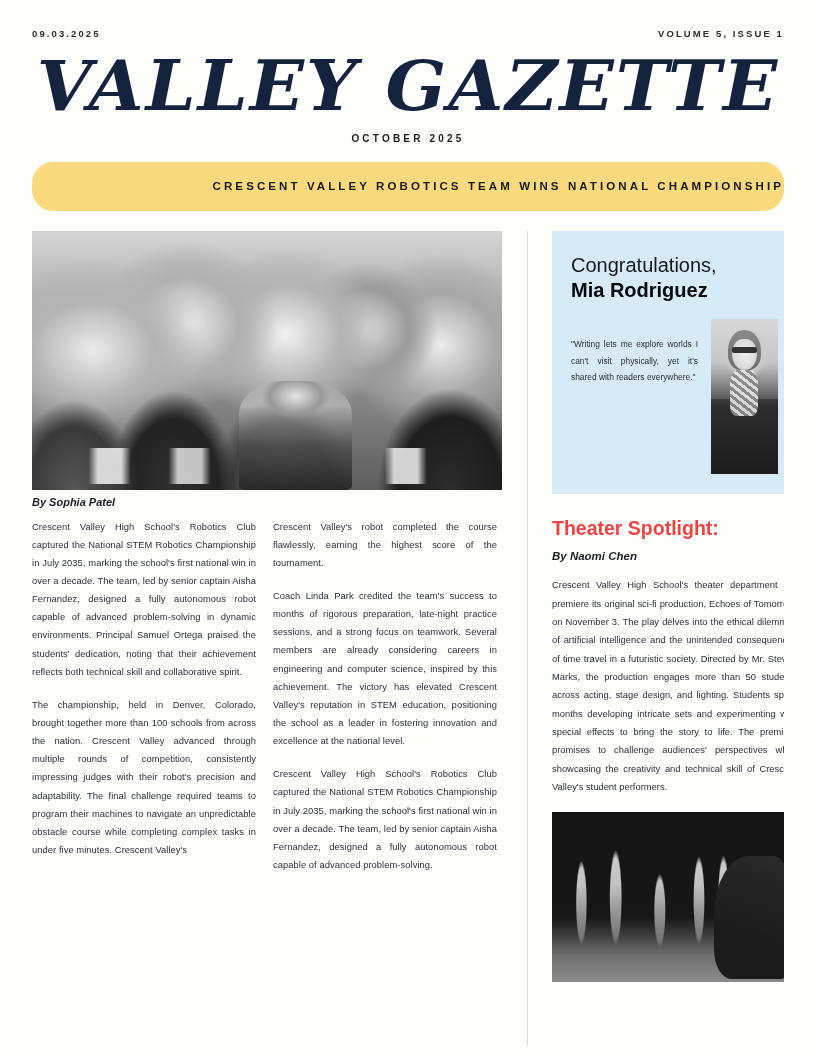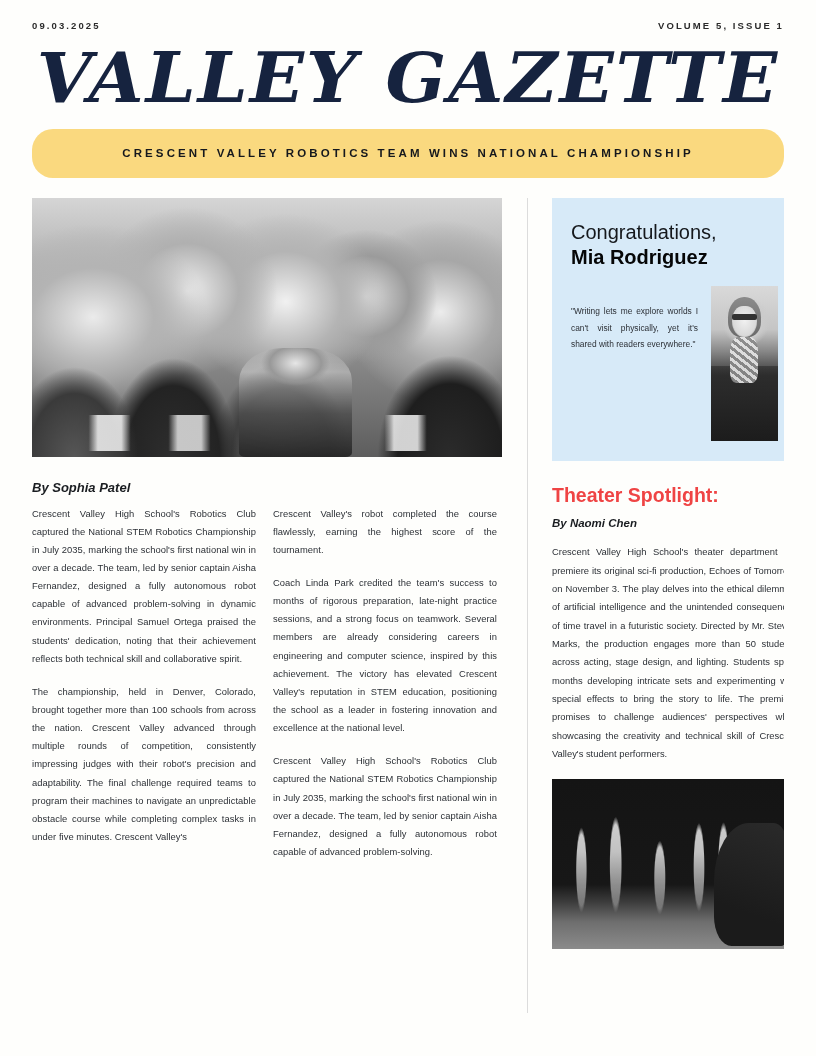--- a/index.html
+++ b/index.html
@@ -22,21 +22,21 @@
     padding: 0 32px;
     position: relative;
     overflow: hidden;
   }
 
   
   .meta-row {
     display: flex;
     justify-content: space-between;
     align-items: center;
-    padding-top: 20px;
+    padding-top: 28px;
     font-size: 9.5px;
     letter-spacing: 2.1px;
     font-weight: 600;
     color: #2b2b2b;
   }
 
   
   .masthead {
     text-align: center;
     margin-top: 14px;
@@ -60,21 +60,21 @@
     color: #1c1c1c;
   }
 
   
   .banner {
     margin-top: 18px;
     height: 49px;
     background: #fad97f;
     display: flex;
     align-items: center;
-    justify-content: center;
+    justify-content: flex-end;
     border-radius: 21px;
   }
   .banner-text {
     font-size: 11.5px;
     letter-spacing: 3.1px;
     font-weight: 600;
     color: #15181d;
     text-align: center;
   }
 
@@ -165,22 +165,22 @@
     color: #111418;
   }
   .headline-l2 {
     font-size: 30px;
     font-weight: 700;
     line-height: 1.18;
     letter-spacing: -0.3px;
     color: #050607;
   }
   .byline {
-    margin-top: 23px;
-    font-size: 13px;
+    margin-top: 6px;
+    font-size: 11px;
     font-style: italic;
     font-weight: 600;
     color: #1a1d21;
   }
 
   
   .cols {
     display: flex;
     gap: 17px;
     margin-top: 10px;
@@ -361,20 +361,21 @@
 
 <div class="page">
 
   <div class="meta-row">
     <div>09.03.2025</div>
     <div>VOLUME 5, ISSUE 1</div>
   </div>
 
   <div class="masthead">
     <div class="masthead-title">VALLEY GAZETTE</div>
+    <div class="masthead-sub">OCTOBER 2025</div>
   </div>
 
   <div class="banner">
     <div class="banner-text">CRESCENT VALLEY ROBOTICS TEAM WINS NATIONAL CHAMPIONSHIP</div>
   </div>
 
   <div class="content">
 
     <div class="left-zone">
 

